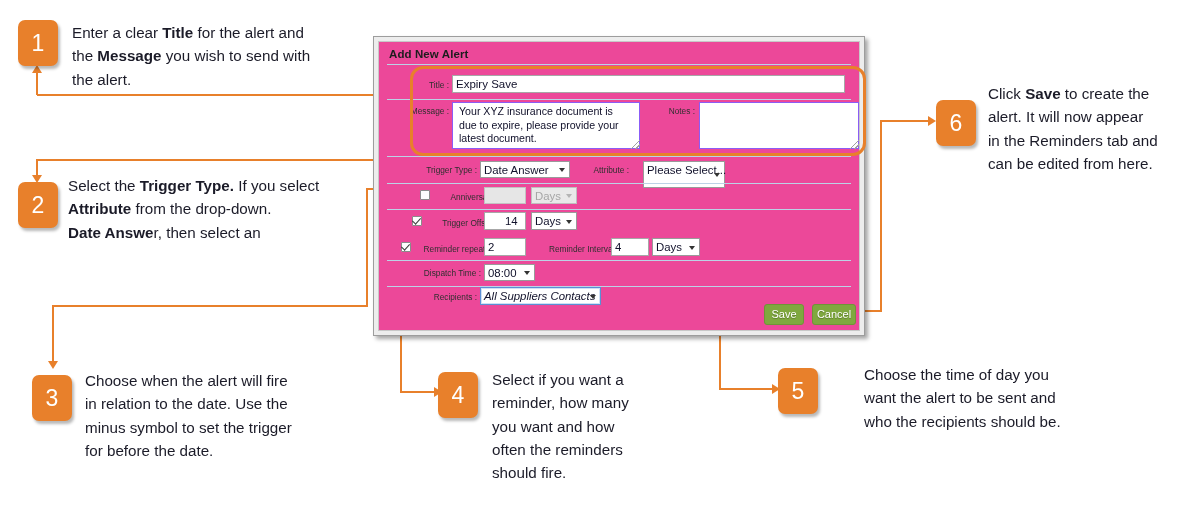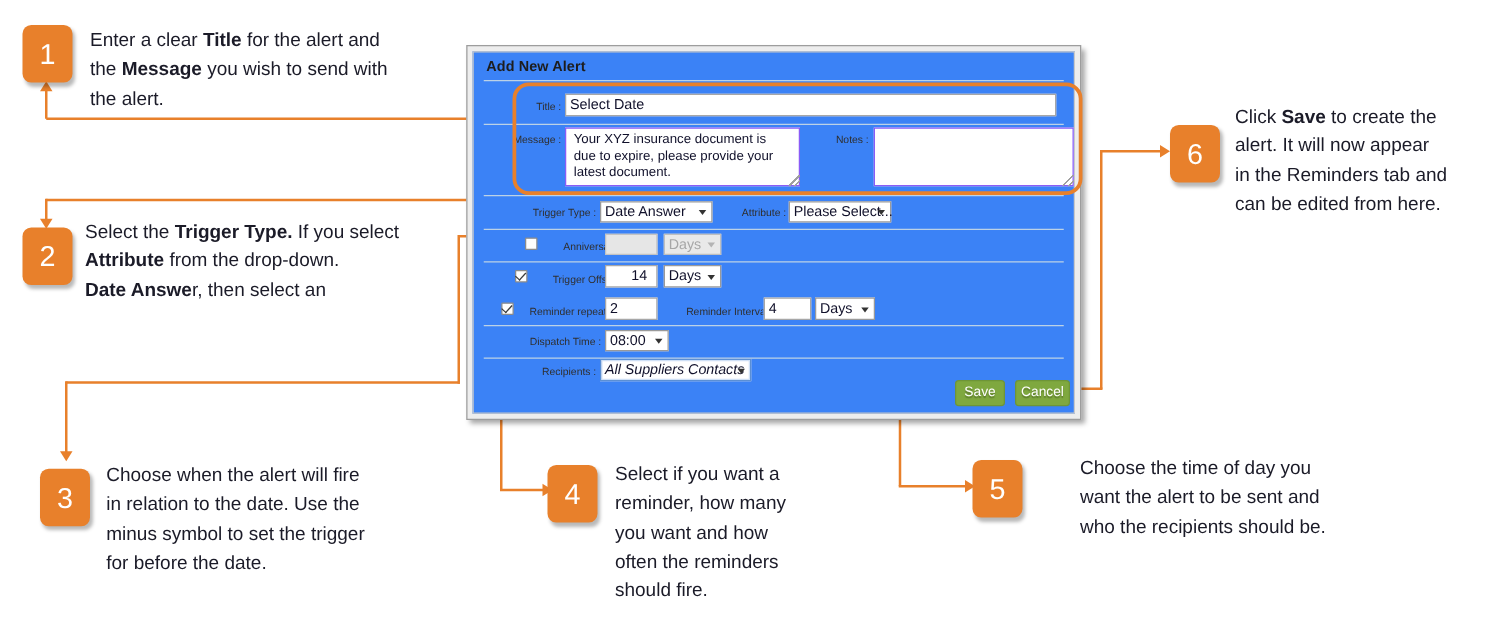--- a/index.html
+++ b/index.html
@@ -40,21 +40,21 @@
 
   
   .panel{
     position:absolute;left:373px;top:36px;width:492px;height:300px;
     background:#ededed;border:1px solid #9d9d9d;
     box-shadow:3px 3px 4px rgba(0,0,0,.35);
     box-sizing:border-box;z-index:4;
   }
   .panel-inner{
     position:absolute;left:4px;top:4px;right:4px;bottom:4px;
-    background:#3b82f6;border:1px solid #c8c8c8;box-sizing:border-box;
+    background:#ec4899;border:1px solid #c8c8c8;box-sizing:border-box;
   }
   .panel-title{
     position:absolute;left:10px;top:6px;font-size:11.5px;font-weight:bold;
     color:#1d1d1d;letter-spacing:.1px;
   }
   .rule{position:absolute;height:1px;background:#bcd2e6;left:8px;right:8px;}
   .lbl{
     position:absolute;font-size:8.3px;color:#2f2f2f;text-align:right;
     font-family:"Liberation Sans", sans-serif;white-space:nowrap;
   }
@@ -146,39 +146,39 @@
   <div class="ln lnv" style="left:880px;top:120px;height:191px;"></div>
   <div class="ln lnh" style="left:880px;top:120px;width:50px;"></div>
   <div class="arr arr-right" style="left:928px;top:116px;"></div>
 
   <div class="panel">
     <div class="panel-inner">
       <div class="panel-title">Add New Alert</div>
       <div class="rule" style="top:22px;"></div>
 
       <div class="lbl" style="left:18px;top:38px;width:52px;">Title :</div>
-      <div class="fld" style="left:73px;top:33px;width:393px;height:18px;">Select Date</div>
+      <div class="fld" style="left:73px;top:33px;width:393px;height:18px;">Expiry Save</div>
 
       <div class="rule" style="top:57px;"></div>
 
       <div class="lbl" style="left:0px;top:64px;width:70px;">Message :</div>
       <div class="ta" style="left:73px;top:60px;width:188px;height:47px;">Your XYZ insurance document is due to expire, please provide your latest document.</div>
       <div class="grip" style="left:252px;top:98px;"></div>
 
       <div class="lbl" style="left:272px;top:64px;width:44px;">Notes :</div>
       <div class="ta" style="left:320px;top:60px;width:160px;height:47px;"></div>
       <div class="grip" style="left:471px;top:98px;"></div>
 
       <div class="rule" style="top:114px;"></div>
 
       <div class="lbl" style="left:20px;top:123px;width:78px;">Trigger Type :</div>
       <div class="sel" style="left:101px;top:119px;width:90px;height:17px;">Date Answer</div>
 
       <div class="lbl" style="left:190px;top:123px;width:60px;">Attribute :</div>
-      <div class="sel" style="left:252px;top:119px;width:82px;height:17px;">Please Select...</div>
+      <div class="sel" style="left:264px;top:119px;width:82px;height:27px;">Please Select...</div>
 
       <div class="rule" style="top:141px;"></div>
 
       <div class="cb" style="left:41px;top:148px;"></div>
       <div class="lbl" style="left:54px;top:150px;width:66px;">Anniversary :</div>
       <div class="inp dis" style="left:105px;top:145px;width:42px;height:17px;"></div>
       <div class="sel dis" style="left:152px;top:145px;width:46px;height:17px;">Days</div>
 
       <div class="rule" style="top:167px;"></div>
 

